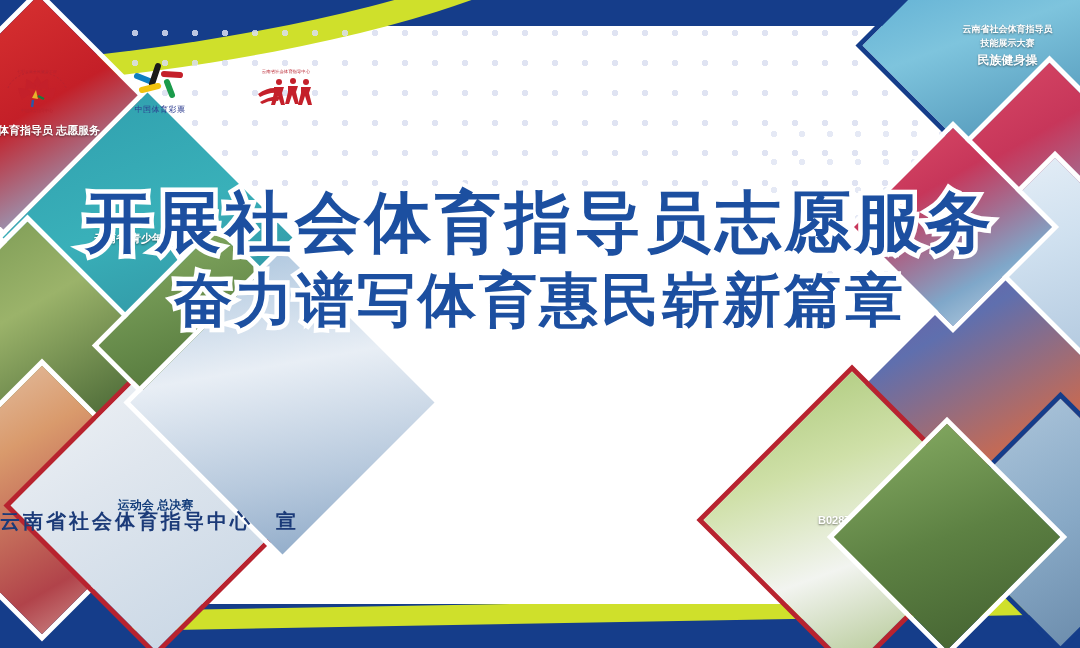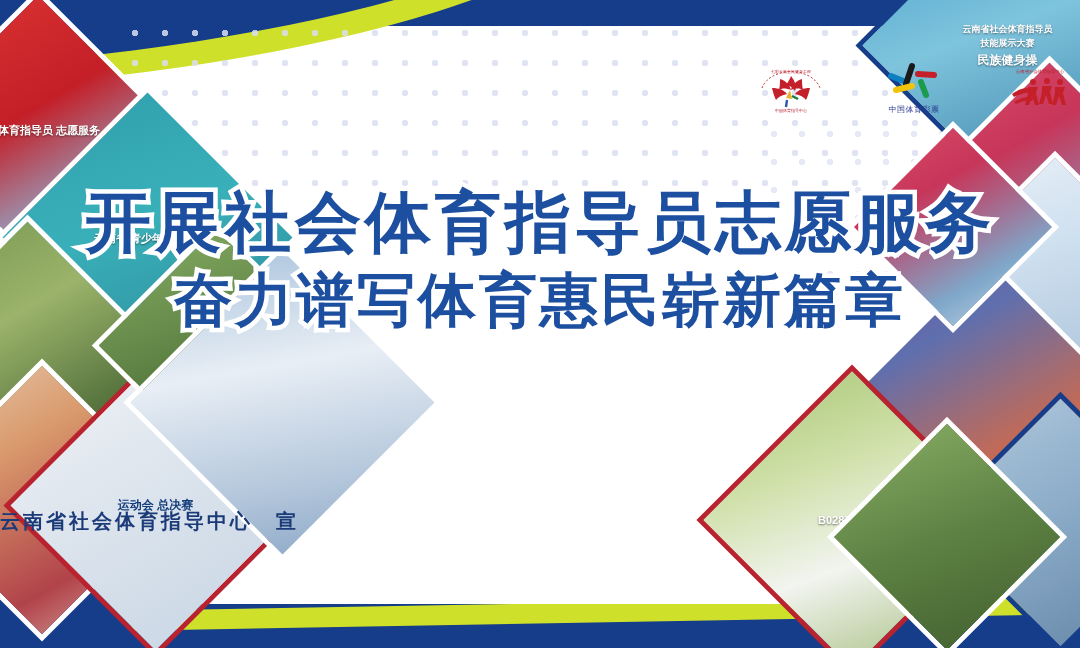--- a/index.html
+++ b/index.html
@@ -84,21 +84,21 @@
   .p-family{background:linear-gradient(160deg,#9fc06a 0%,#cfe0a8 35%,#f2f4f0 60%,#8fae5e 100%);}
   .p-hockey{background:linear-gradient(160deg,#eef4fa 0%,#cfe0ef 40%,#9fb9d4 100%);}
   .p-ethnic{background:linear-gradient(150deg,#e0516b 0%,#c7365a 35%,#7fa7c9 70%,#dfe8f0 100%);}
   .p-gym{background:linear-gradient(160deg,#3e98c9 0%,#7ec4dd 45%,#2b6f99 100%);}
   .p-run2{background:linear-gradient(150deg,#b9cfe2 0%,#88a9c6 50%,#5c7c9d 100%);}
   .p-green{background:linear-gradient(160deg,#8fb56a 0%,#5d8143 50%,#3d5a2c 100%);}
 
   
   .logos{
     position:absolute;left:0;right:0;top:62px;display:flex;
-    justify-content:flex-end;align-items:center;gap:58px;z-index:30;
+    justify-content:flex-start;align-items:center;gap:58px;z-index:30;
   }
   .logo-box{display:flex;flex-direction:column;align-items:center;}
   .logo-cap{font-size:8px;color:#2b3b8f;margin-top:2px;letter-spacing:.5px;}
 
   
   .headline-wrap{
     position:absolute;left:0;right:0;top:186px;z-index:40;text-align:center;
     pointer-events:none;
   }
   .h-main{

